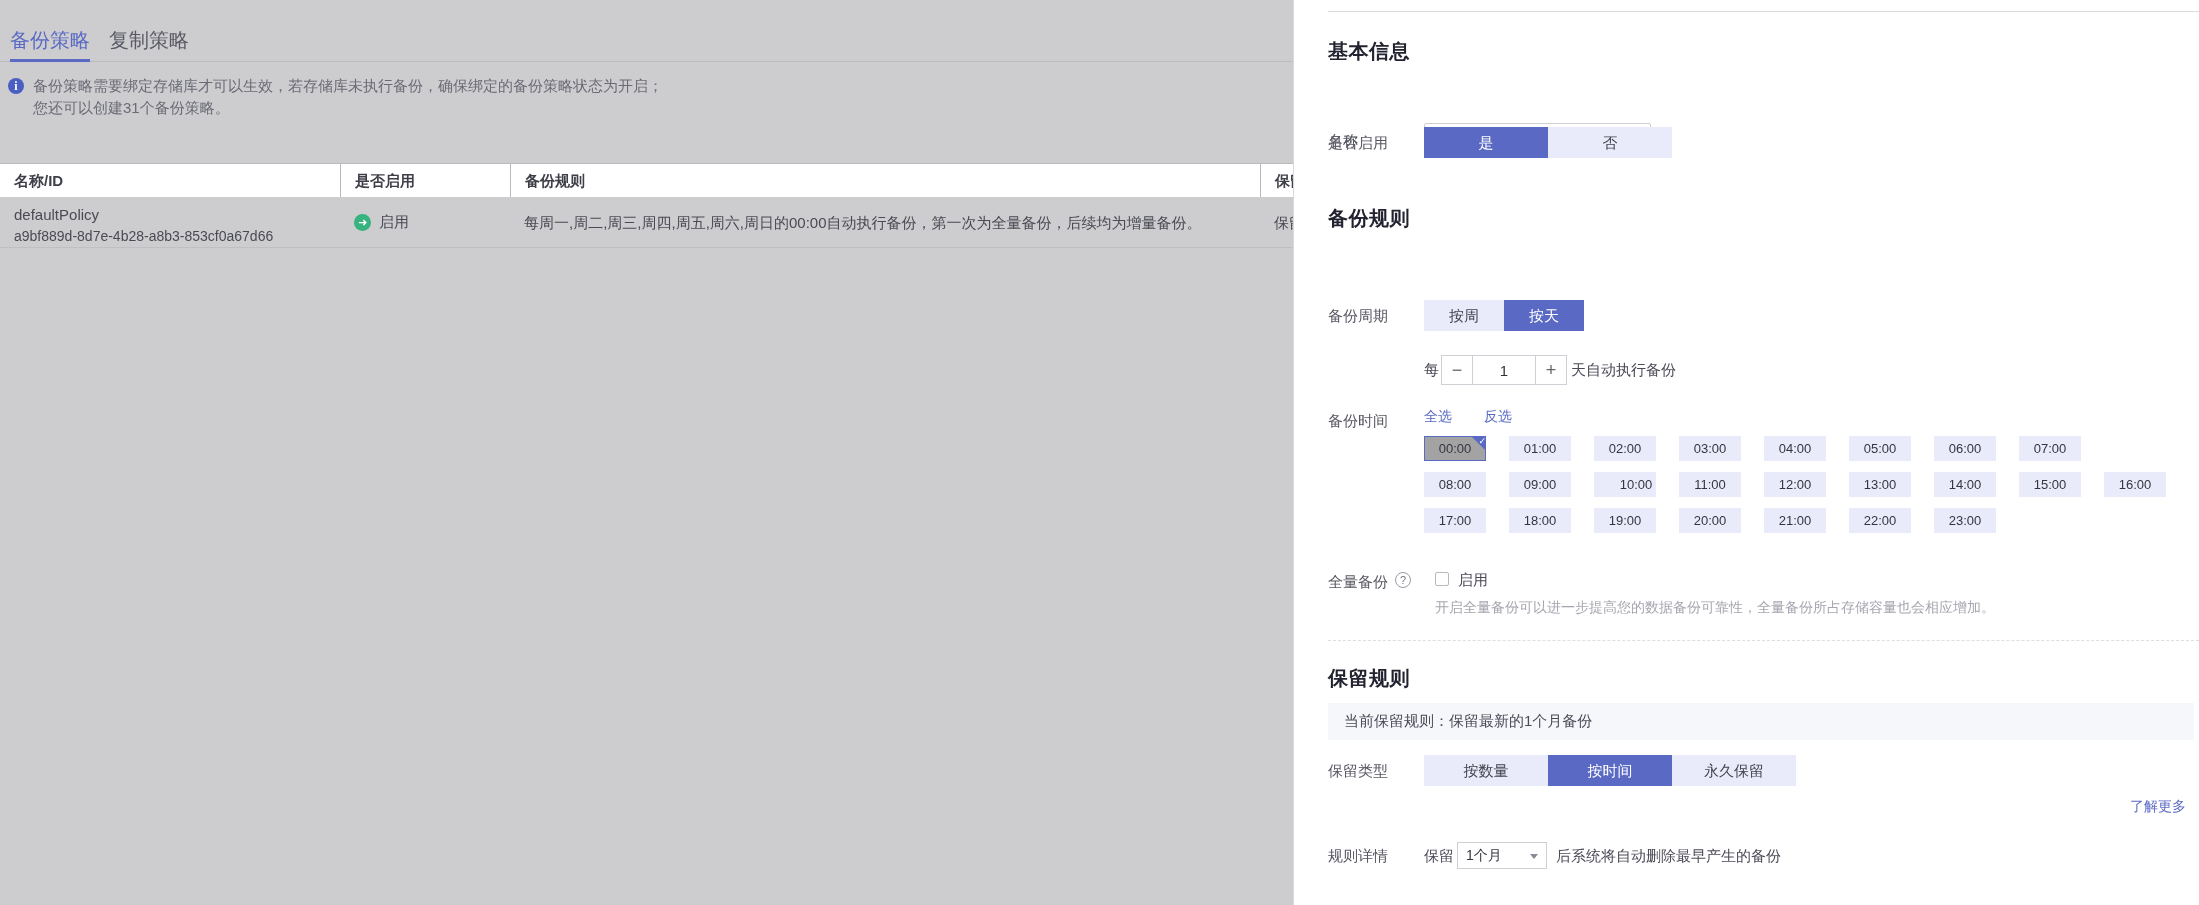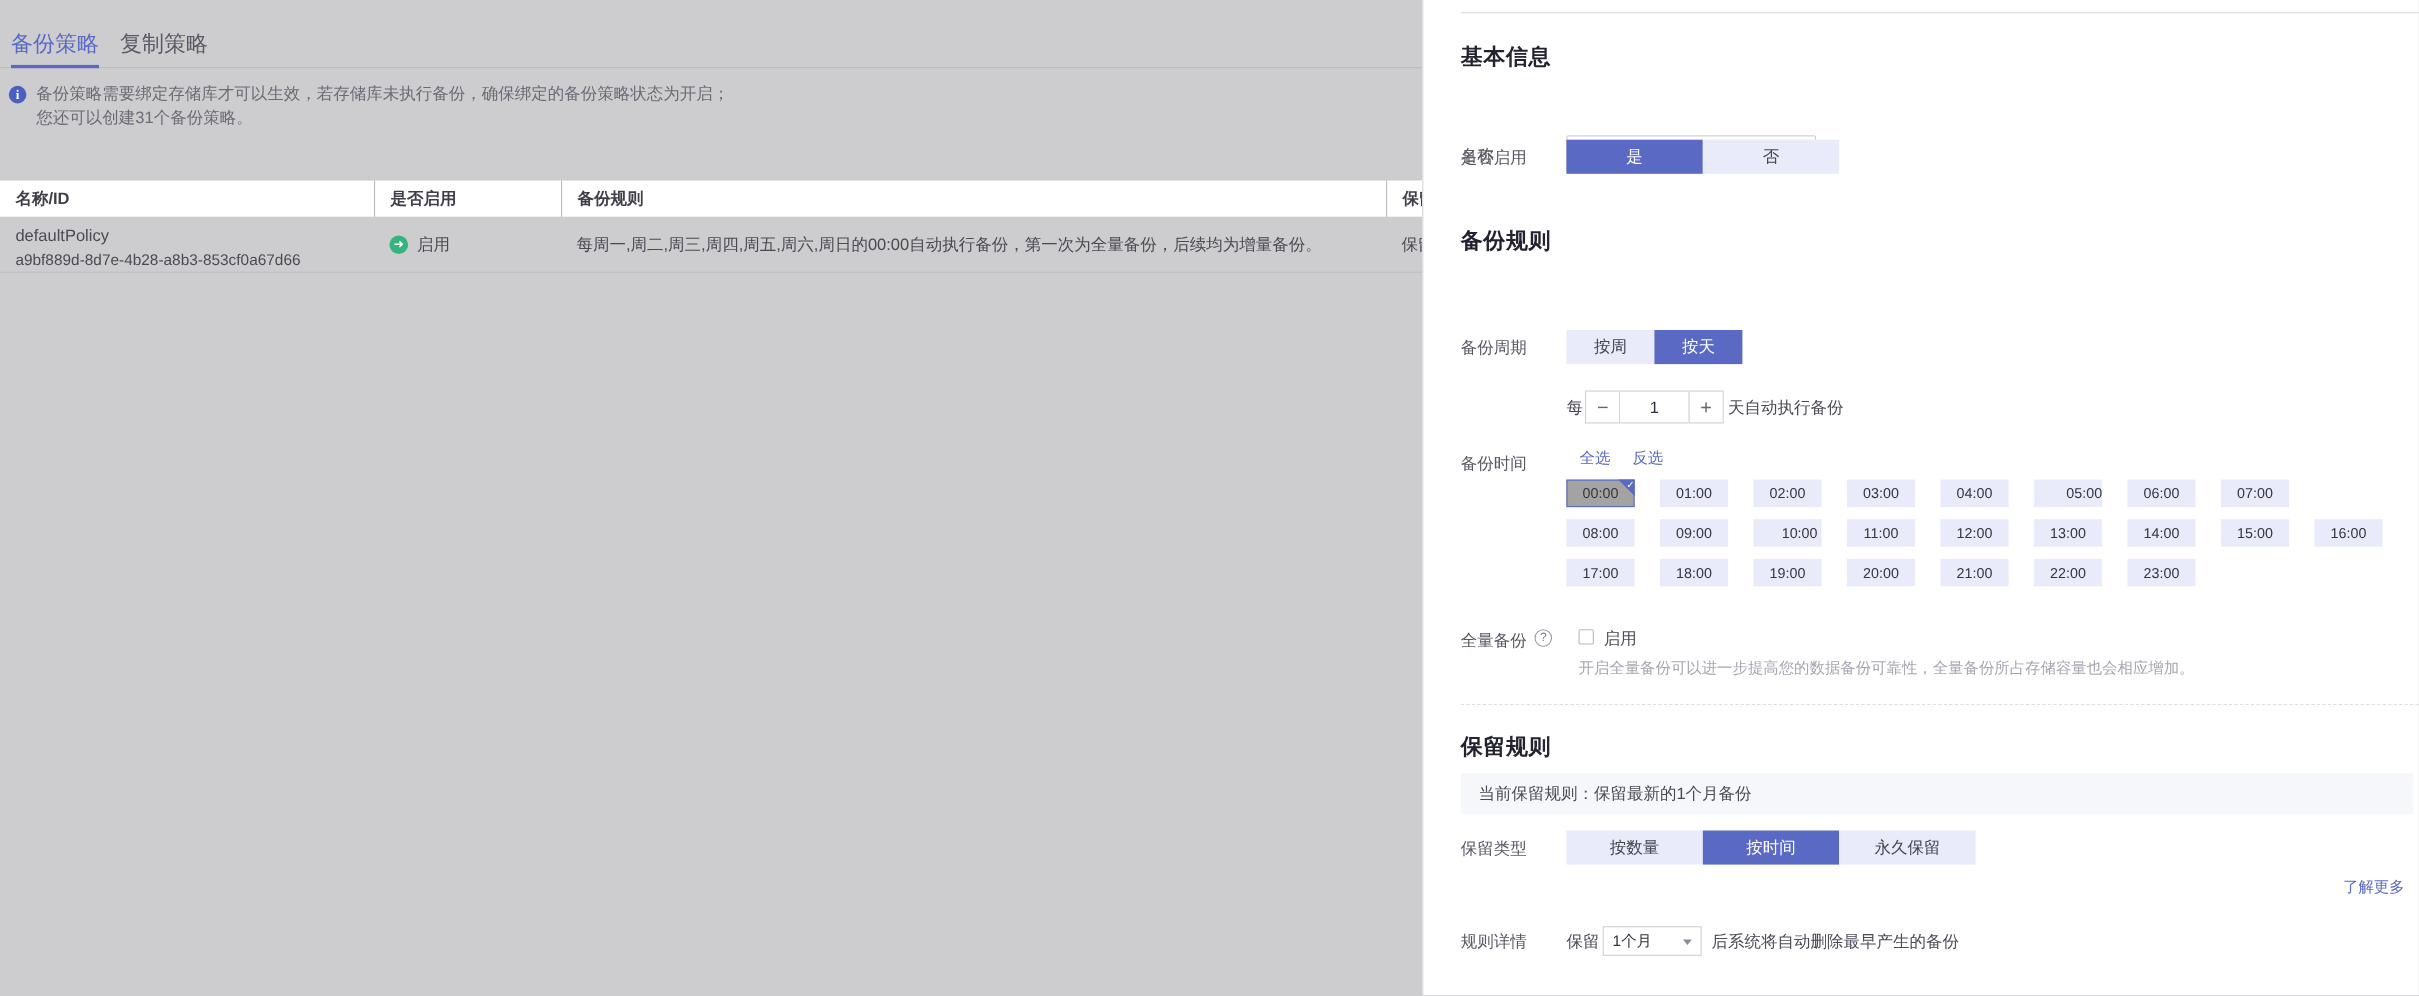--- a/index.html
+++ b/index.html
@@ -296,30 +296,30 @@
 
   <div class="stepper" style="left:130px; top:355px;">
     <span class="step-pre">每</span>
     <span class="step-btn">−</span>
     <span class="step-val">1</span>
     <span class="step-btn">+</span>
     <span class="step-post">天自动执行备份</span>
   </div>
 
   <div class="flabel" style="left:34px; top:412px;">备份时间</div>
-  <a class="link" style="left:130px; top:408px;margin-left:12px;">全选</a>
+  <a class="link" style="left:130px; top:408px;">全选</a>
   <a class="link" style="left:190px; top:408px;">反选</a>
 
   <div id="time-chips" style="position:absolute; left:130px; top:436px; width:770px; height:105px;">
         <div class="chip sel" style="left: 0px; top: 0px;"><span>00:00</span><span class="corner"></span></div>
         <div class="chip" style="left: 85px; top: 0px;"><span>01:00</span></div>
         <div class="chip" style="left: 170px; top: 0px;"><span>02:00</span></div>
         <div class="chip" style="left: 255px; top: 0px;"><span>03:00</span></div>
         <div class="chip" style="left: 340px; top: 0px;"><span>04:00</span></div>
-        <div class="chip" style="left: 425px; top: 0px; text-align: right;"><span>05:00</span></div>
+        <div class="chip" style="left: 425px; top: 0px;"><span>05:00</span></div>
         <div class="chip" style="left: 510px; top: 0px;"><span>06:00</span></div>
         <div class="chip" style="left: 595px; top: 0px;"><span>07:00</span></div>
         <div class="chip" style="left: 0px; top: 36px;"><span>08:00</span></div>
         <div class="chip" style="left: 85px; top: 36px;"><span>09:00</span></div>
         <div class="chip" style="left: 170px; top: 36px; padding-left: 22px;"><span>10:00</span></div>
         <div class="chip" style="left: 255px; top: 36px;"><span>11:00</span></div>
         <div class="chip" style="left: 340px; top: 36px;"><span>12:00</span></div>
         <div class="chip" style="left: 425px; top: 36px;"><span>13:00</span></div>
         <div class="chip" style="left: 510px; top: 36px;"><span>14:00</span></div>
         <div class="chip" style="left: 595px; top: 36px;"><span>15:00</span></div>

